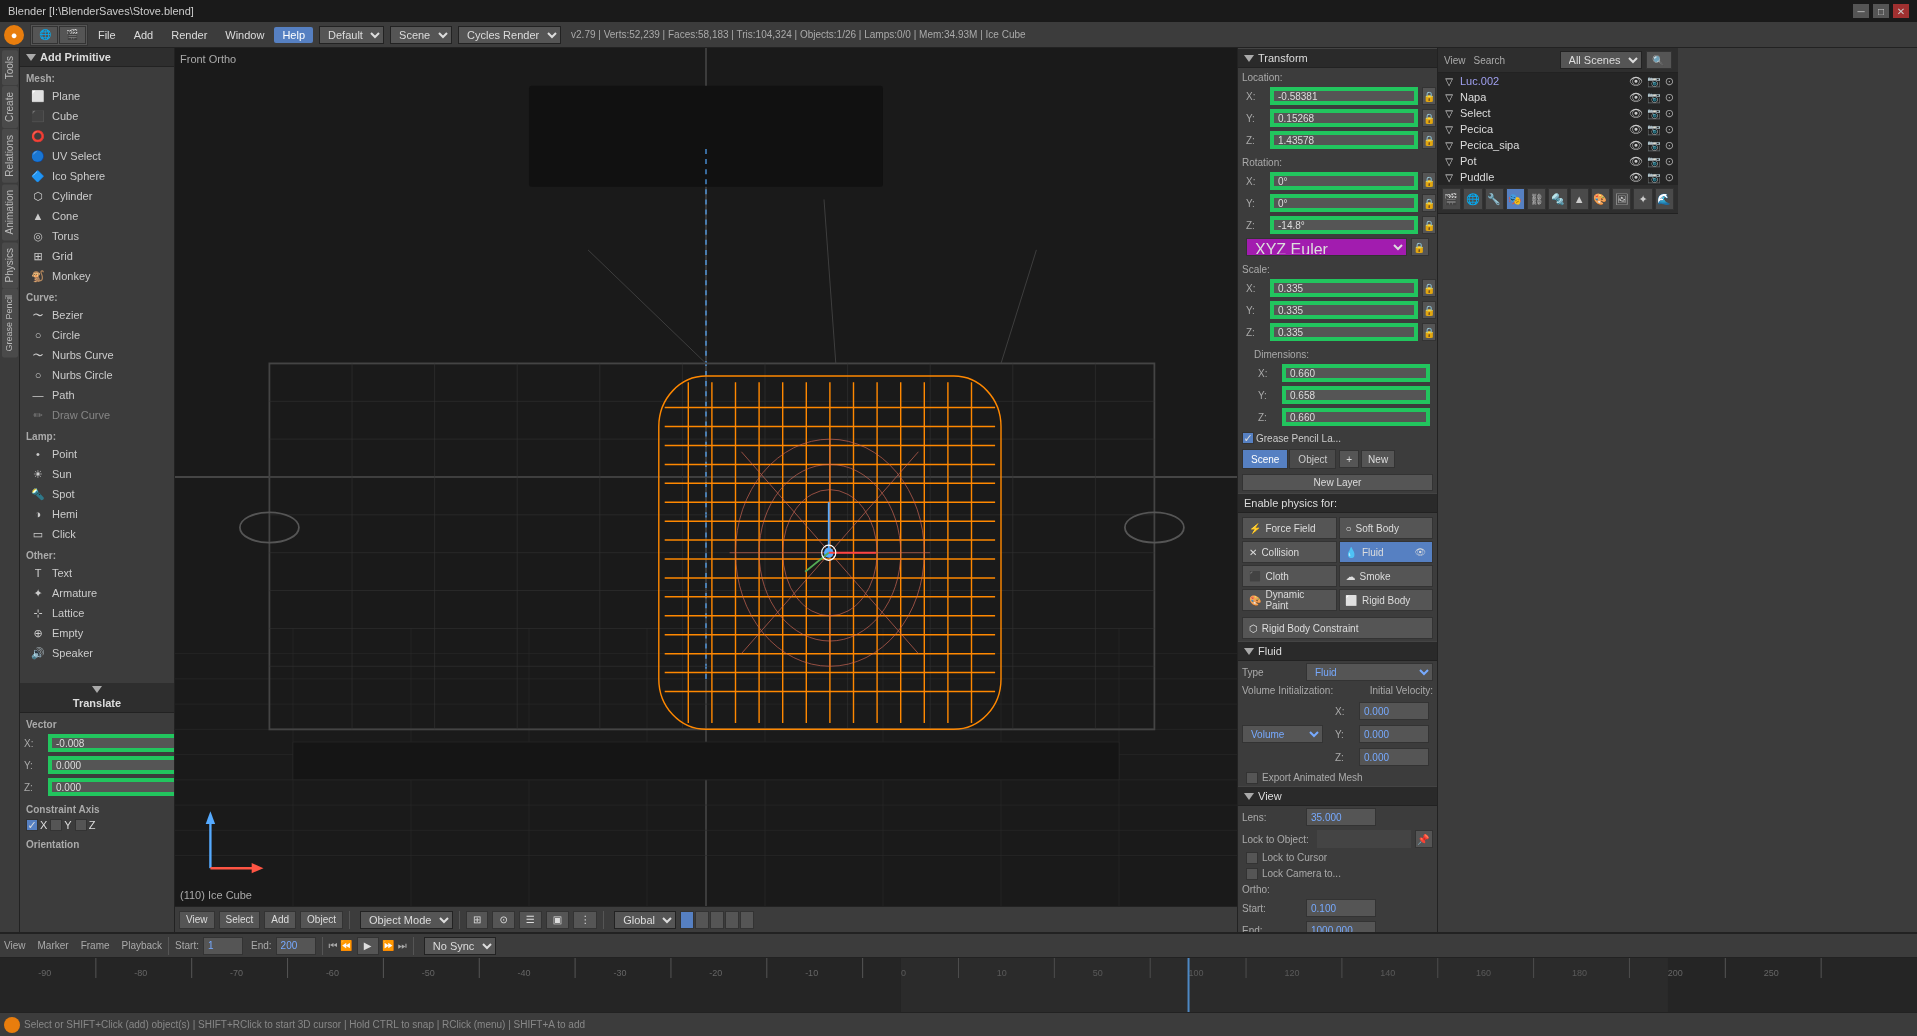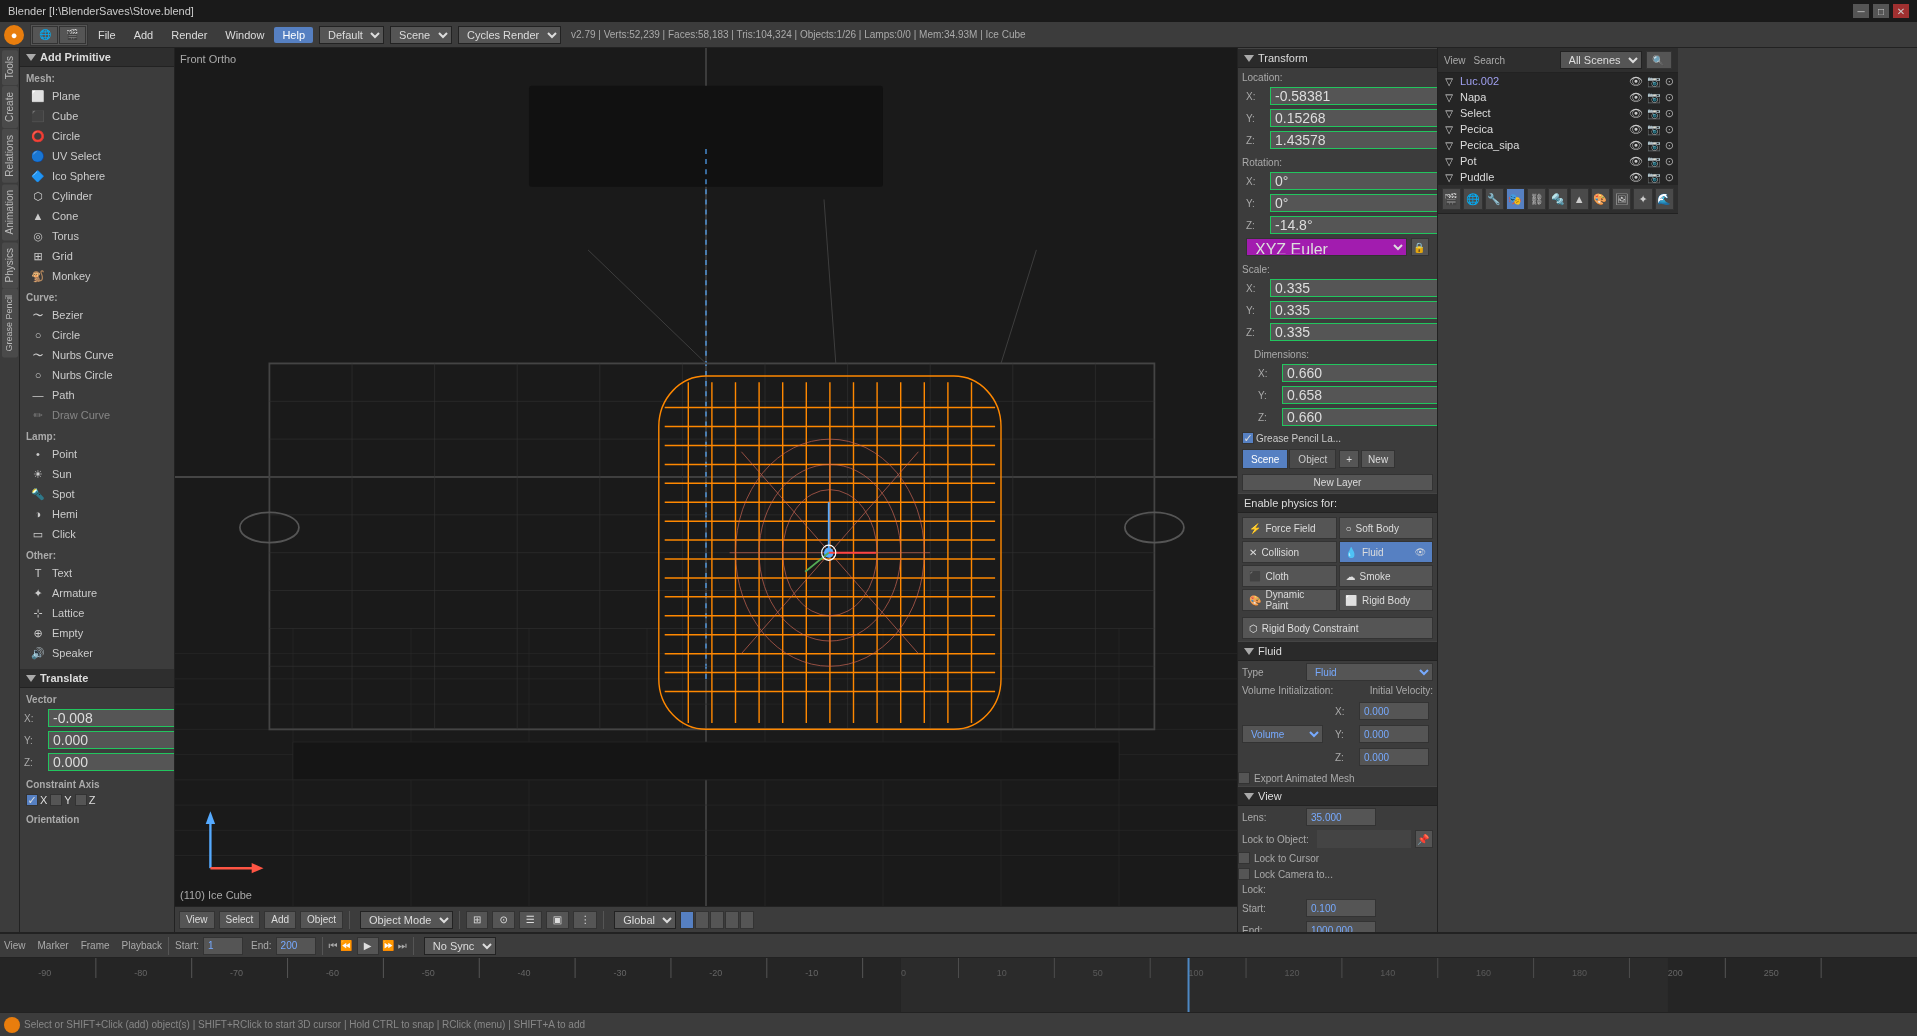--- a/index.html
+++ b/index.html
@@ -224,23 +224,23 @@
       min-height: 20px;
     }
     .prop-label {
       color: #aaa;
       font-size: 10px;
       width: 20px;
       flex-shrink: 0;
     }
     .prop-input {
       background: #555;
-      border: 1px solid #22c55e;
+      border: 4px solid #22c55e;
       color: #ddd;
-      font-size: 14px;
+      font-size: 10px;
       padding: 1px 4px;
       flex: 1;
       height: 18px;
     }
 
     .section-header {
       background: #2a2a2a;
       padding: 3px 6px;
       color: #ddd;
       font-size: 11px;
@@ -287,22 +287,22 @@
       display: flex;
       align-items: center;
       gap: 4px;
       height: 22px;
     }
     .physics-btn.has-x { background: #555; }
 
     
     .checkbox-row {
       display: flex;
-      align-items: center;
-      padding: 2px 0;
+      align-items: flex-start;
+      padding: 2px 8px;
       gap: 4px;
     }
     .cb {
       width: 12px; height: 12px;
       background: #555;
       border: 1px solid #333;
       cursor: pointer;
       display: flex; align-items: center; justify-content: center;
     }
     .cb.checked { background: #5680c2; }
@@ -631,21 +631,21 @@
     </div>
     <div class="panel-item">
       <div class="panel-item-icon">⊕</div>
       <span>Empty</span>
     </div>
     <div class="panel-item">
       <div class="panel-item-icon">🔊</div>
       <span>Speaker</span>
     </div>
 
-    <div class="panel-section-header" style="margin-top:6px;">
+    <div class="panel-section-header" style="margin-top:20px;flex-direction:column;">
       <span class="triangle-down"></span>
       <span>Translate</span>
     </div>
     <div class="sub-section">Vector</div>
     <div class="prop-row">
       <span class="prop-label">X:</span>
       <input class="prop-input" type="text" value="-0.008" style="">
     </div>
     <div class="prop-row">
       <span class="prop-label">Y:</span>
@@ -1035,21 +1035,21 @@
         <button class="lock-btn">📌</button>
       </div>
       <div class="checkbox-row">
         <div class="cb"></div>
         <span style="font-size:10px;color:#aaa;">Lock to Cursor</span>
       </div>
       <div class="checkbox-row">
         <div class="cb"></div>
         <span style="font-size:10px;color:#aaa;">Lock Camera to...</span>
       </div>
-      <div style="padding:2px 4px;color:#aaa;font-size:10px;">Lock:</div>
+      <div style="padding:2px 4px;color:#aaa;font-size:10px;">Ortho:</div>
       <div class="fluid-row">
         <span class="view-label">Start:</span>
         <input class="prop-number" type="text" value="0.100" style="">
       </div>
       <div class="fluid-row">
         <span class="view-label">End:</span>
         <input class="prop-number" type="text" value="1000.000" style="">
       </div>
 
     </div>

